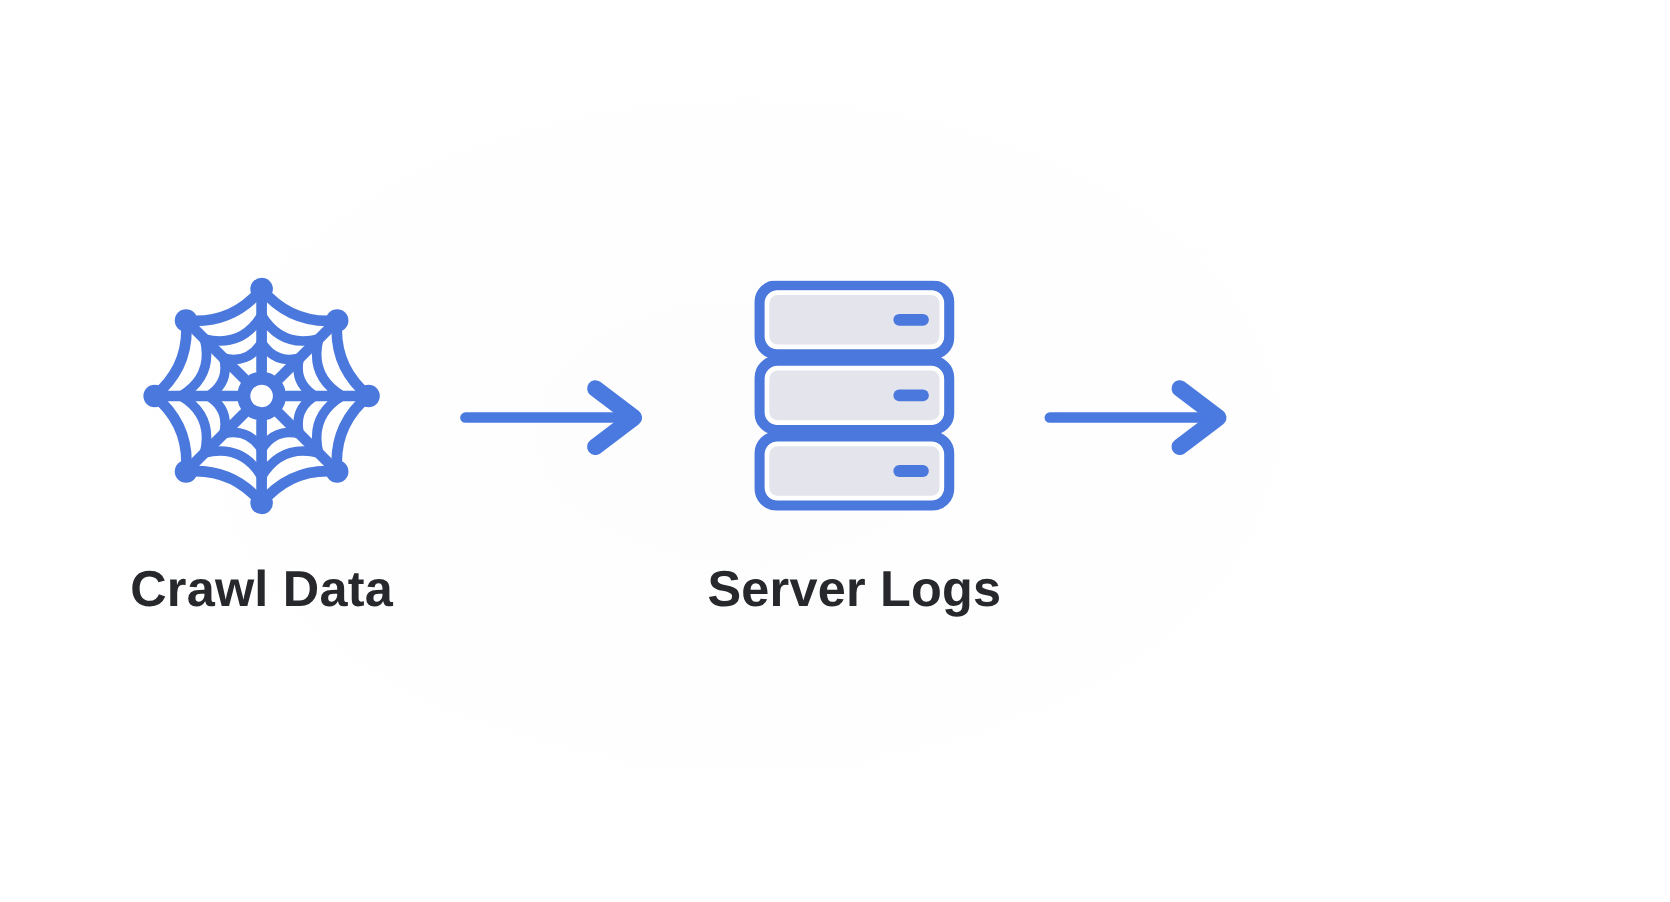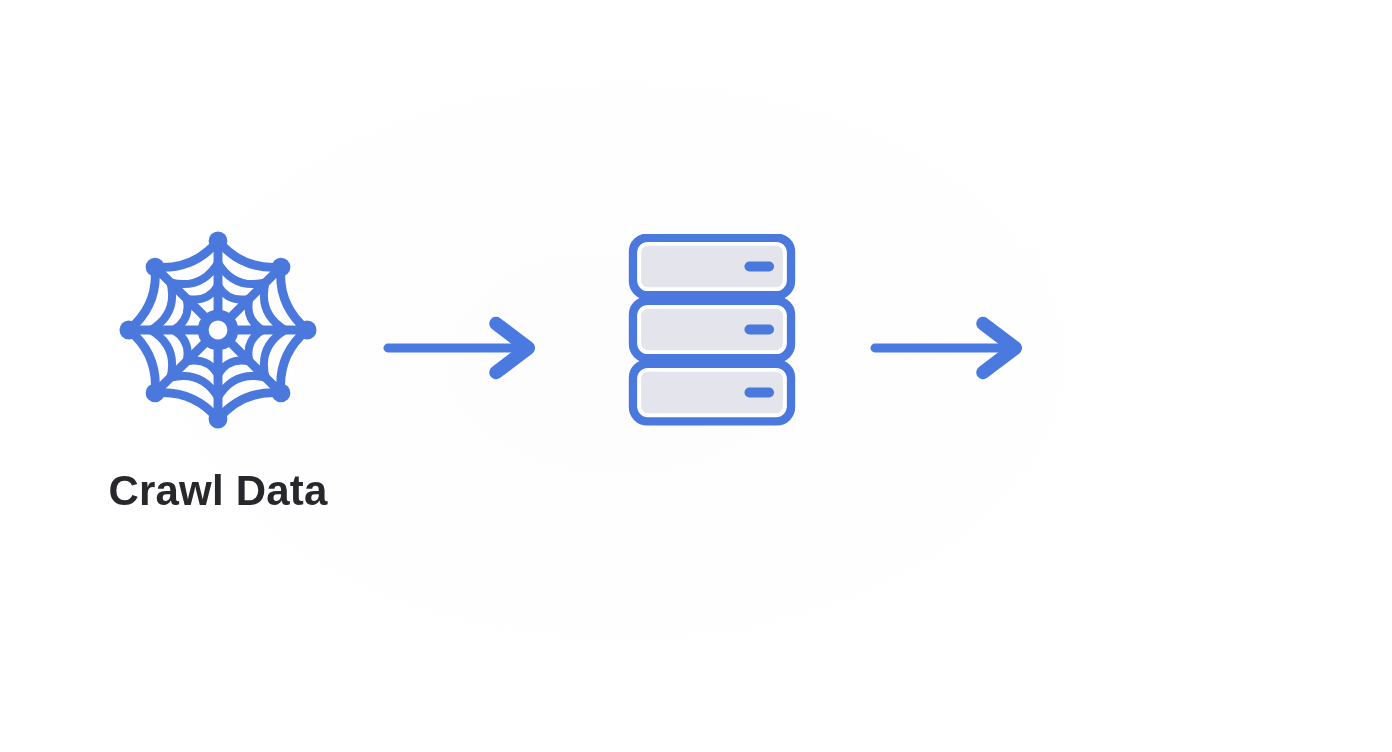--- a/index.html
+++ b/index.html
@@ -119,20 +119,21 @@
           <rect x="5" y="68" width="160" height="58" rx="14" fill="#e3e4ec" stroke="#4a78dd" stroke-width="9"></rect>
           <rect x="11" y="74" width="148" height="46" rx="9" fill="none" stroke="#ffffff" stroke-width="4"></rect>
           <rect x="118" y="92" width="30" height="10" rx="5" fill="#4a78dd"></rect>
 
           <rect x="5" y="132" width="160" height="58" rx="14" fill="#e3e4ec" stroke="#4a78dd" stroke-width="9"></rect>
           <rect x="11" y="138" width="148" height="46" rx="9" fill="none" stroke="#ffffff" stroke-width="4"></rect>
           <rect x="118" y="156" width="30" height="10" rx="5" fill="#4a78dd"></rect>
         </g>
       </svg>
     </div>
+    <div class="node-label">Server Logs</div>
   </div>
 
   <div class="connector connector-2">
     <svg width="156" height="76" viewBox="0 0 160 76">
       <g stroke="#4a7ae0" fill="none">
         <path d="M6,38 L138,38" stroke-width="9" stroke-linecap="round"></path>
         <path d="M117,13 L150,38 L117,63" stroke-width="14" stroke-linecap="round" stroke-linejoin="round"></path>
       </g>
     </svg>
   </div>

